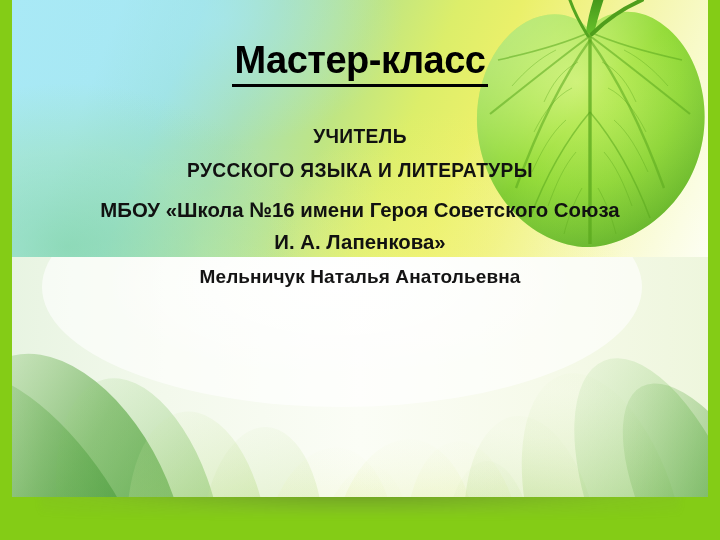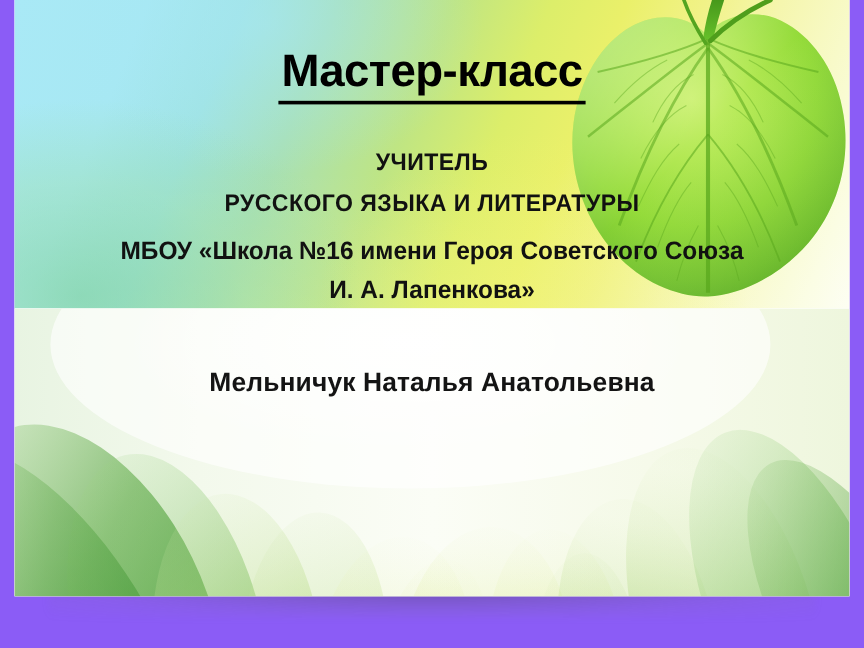--- a/index.html
+++ b/index.html
@@ -12,21 +12,21 @@
     height: 540px;
     overflow: hidden;
     font-family: "Liberation Sans", sans-serif;
   }
 
   
   #slide {
     position: relative;
     width: 720px;
     height: 540px;
-    background: #8b5cf6;
+    background: #84cc16;
     overflow: hidden;
   }
 
   
   .slide-sheet {
     position: absolute;
     left: 12px;
     top: 0px;
     width: 696px;
     height: 497px;
@@ -198,25 +198,24 @@
     transform: scaleX(0.97);
   }
   .sub-4 {           
     top: 229px;
     font-size: 21px;
     line-height: 25px;
     transform: scaleX(0.97);
   }
   .sub-5 {           
     top: 264px;
-    font-size: 22px;
+    font-size: 19px;
     line-height: 26px;
     letter-spacing: 0.1px;
     color: #141414;
-    margin-top: 42px;
   }
 </style>
 </head>
 <body>
 
 <div id="slide">
 
   <div class="sheet-shadow"></div>
 
   <div class="slide-sheet">

